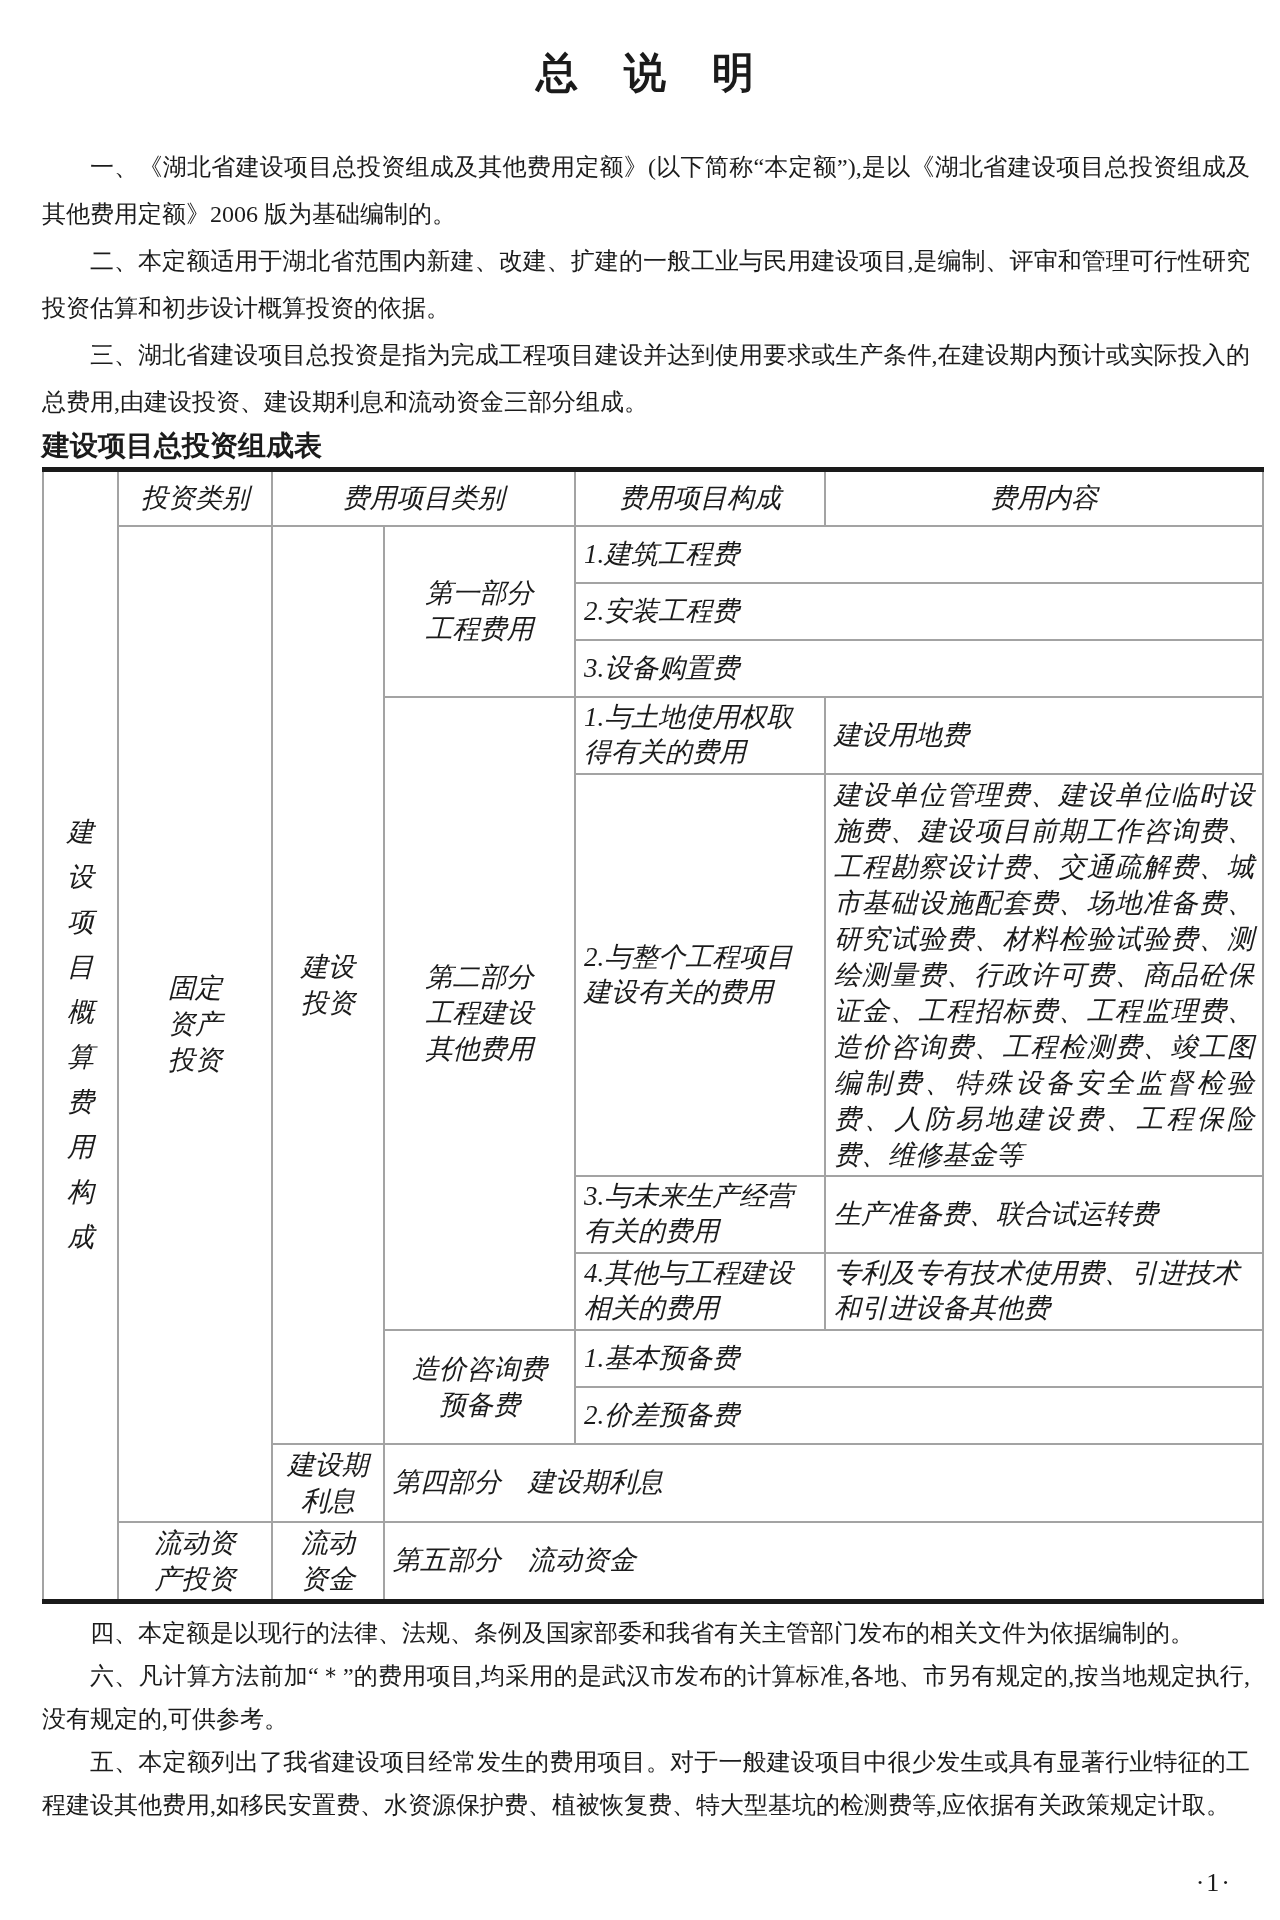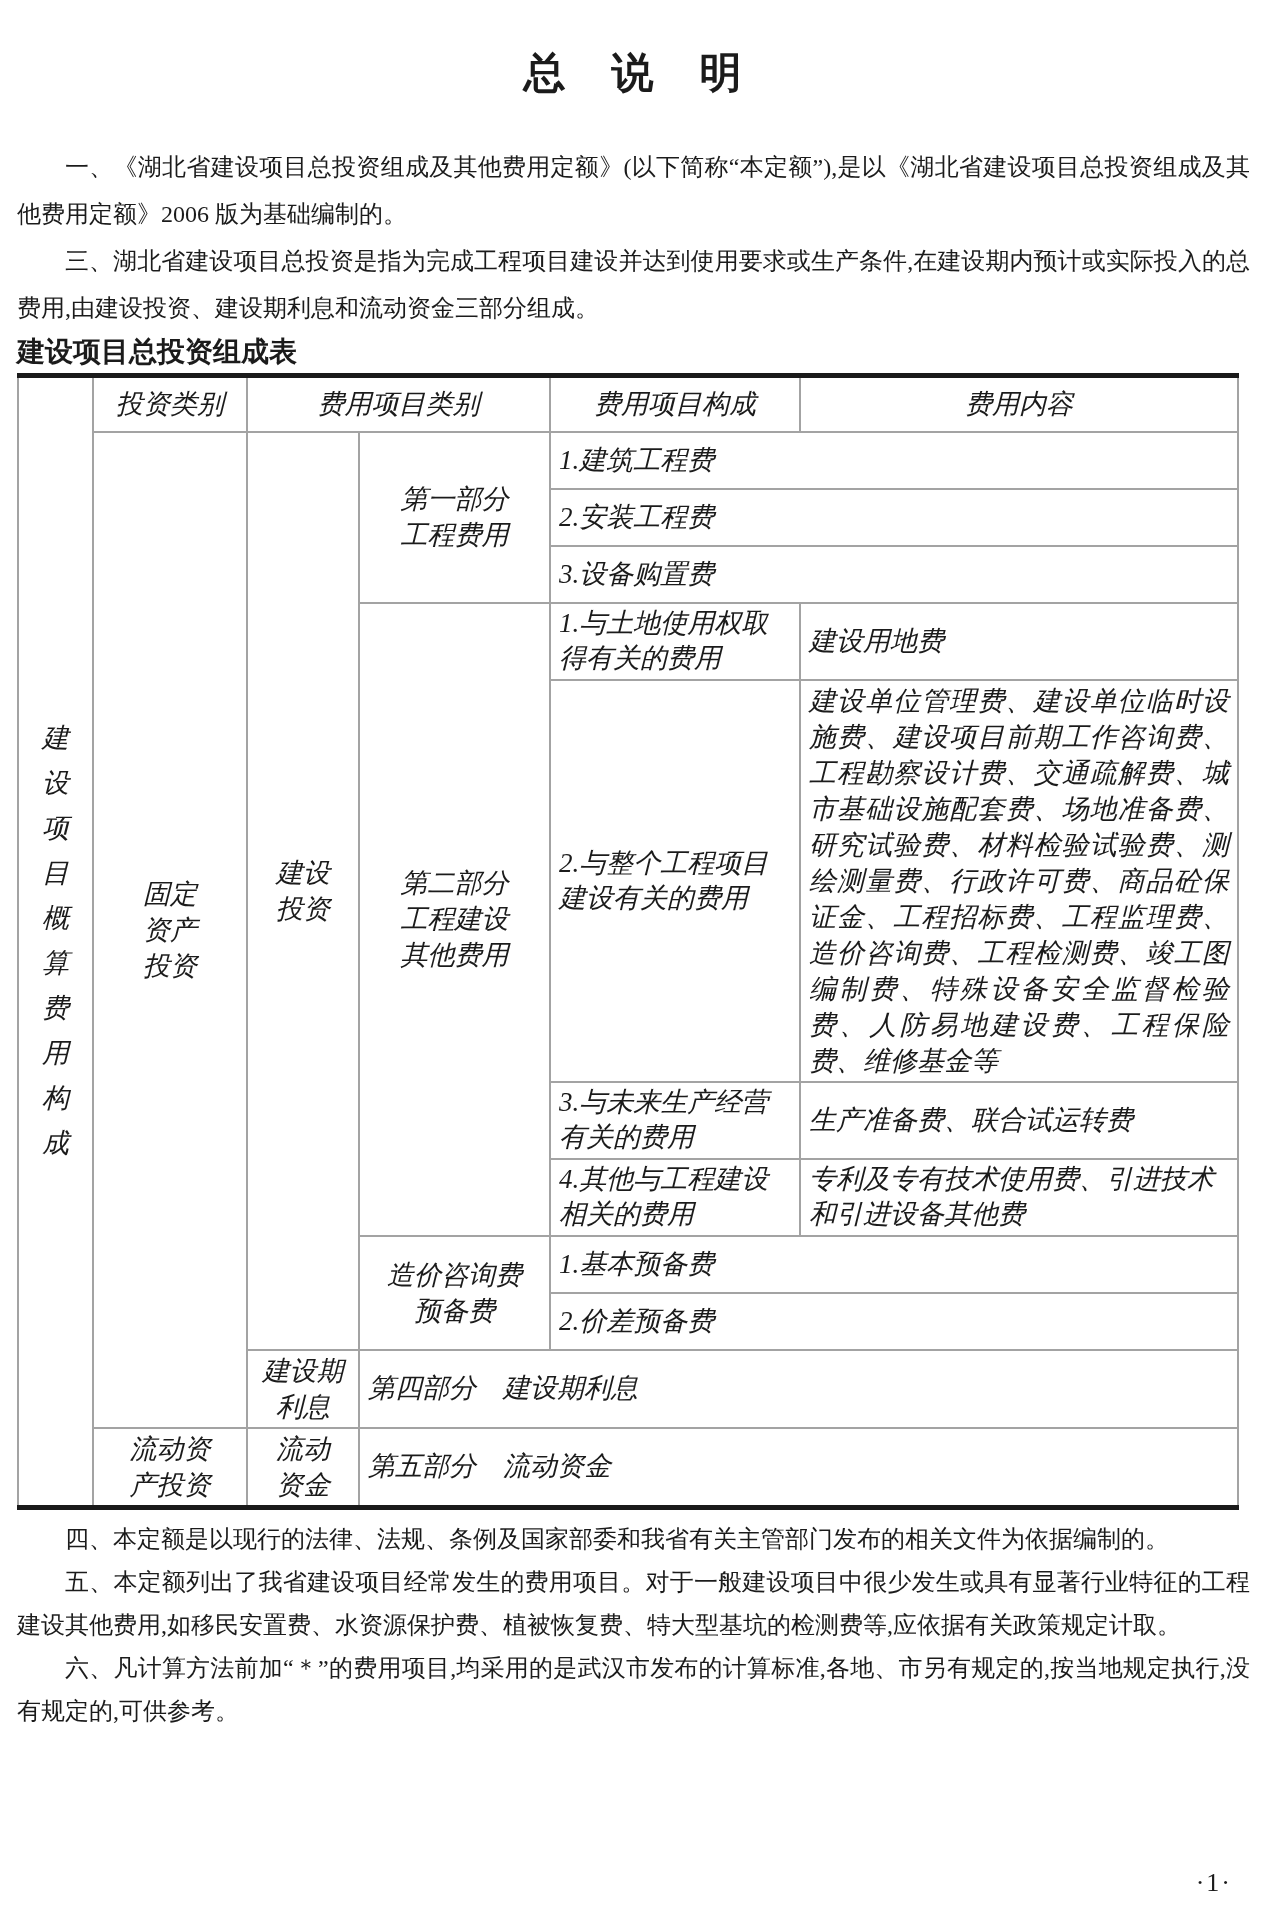--- a/index.html
+++ b/index.html
@@ -5,21 +5,21 @@
   html,body{margin:0;padding:0;background:#ffffff;}
   body{
     width:1280px;height:1920px;
     color:#1b1b1b;
     font-family:"Liberation Serif","DejaVu Serif",serif;
     position:relative;overflow:hidden;
   }
   .page{
     box-sizing:border-box;
     width:1280px;height:1920px;
-    padding:38px 30px 0 17px;
+    padding:38px 30px 0 42px;
     position:relative;
   }
   .doc-title{
     margin:8px 0 44px 0;
     text-align:center;
     font-size:42px;line-height:54px;
     font-weight:bold;
     font-family:"Liberation Sans","DejaVu Sans",sans-serif;
     letter-spacing:2px;
   }
@@ -66,20 +66,21 @@
   }
 </style>
 </head>
 <body>
 
 <div class="page">
 
   <h1 class="doc-title">总　说　明</h1>
 
   <p class="para">一、《湖北省建设项目总投资组成及其他费用定额》(以下简称“本定额”),是以《湖北省建设项目总投资组成及其他费用定额》2006 版为基础编制的。</p>
+  <p class="para">二、本定额适用于湖北省范围内新建、改建、扩建的一般工业与民用建设项目,是编制、评审和管理可行性研究投资估算和初步设计概算投资的依据。</p>
   <p class="para">三、湖北省建设项目总投资是指为完成工程项目建设并达到使用要求或生产条件,在建设期内预计或实际投入的总费用,由建设投资、建设期利息和流动资金三部分组成。</p>
 
   <div class="table-title">建设项目总投资组成表</div>
 
   <table class="comp">
     <colgroup>
       <col style="width:75px">
       <col style="width:154px">
       <col style="width:112px">
       <col style="width:191px">
@@ -155,18 +156,18 @@
         <td class="ctr">流动资
 产投资</td>
         <td class="ctr">流动
 资金</td>
         <td class="lft" colspan="3">第五部分　流动资金</td>
       </tr>
     </tbody>
   </table>
 
   <p class="para tight" style="margin-top:8px">四、本定额是以现行的法律、法规、条例及国家部委和我省有关主管部门发布的相关文件为依据编制的。</p>
+  <p class="para tight">六、凡计算方法前加“＊”的费用项目,均采用的是武汉市发布的计算标准,各地、市另有规定的,按当地规定执行,没有规定的,可供参考。</p>
   <p class="para tight">五、本定额列出了我省建设项目经常发生的费用项目。对于一般建设项目中很少发生或具有显著行业特征的工程建设其他费用,如移民安置费、水资源保护费、植被恢复费、特大型基坑的检测费等,应依据有关政策规定计取。</p>
-  <p class="para tight">六、凡计算方法前加“＊”的费用项目,均采用的是武汉市发布的计算标准,各地、市另有规定的,按当地规定执行,没有规定的,可供参考。</p>
 
   <div class="page-number">·1·</div>
 
 </div>
 
 </body></html>

